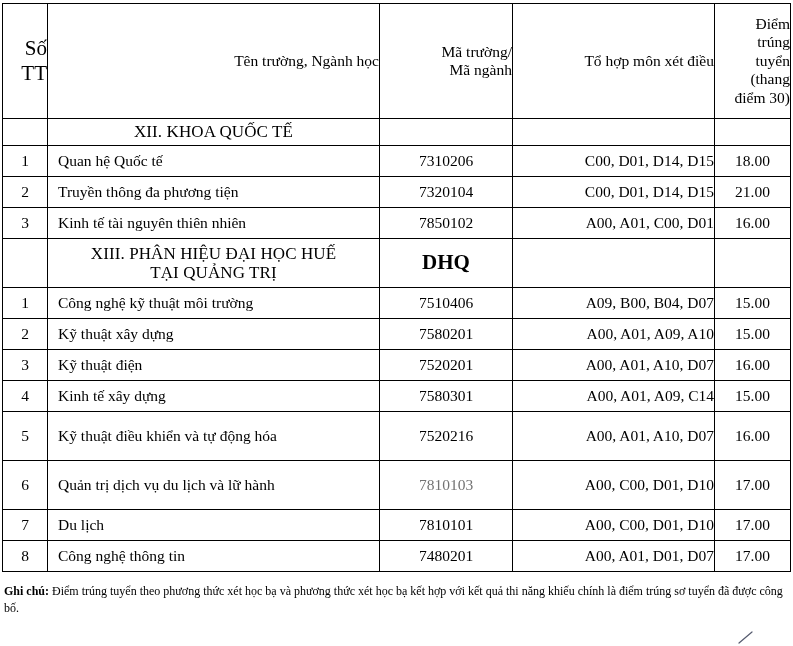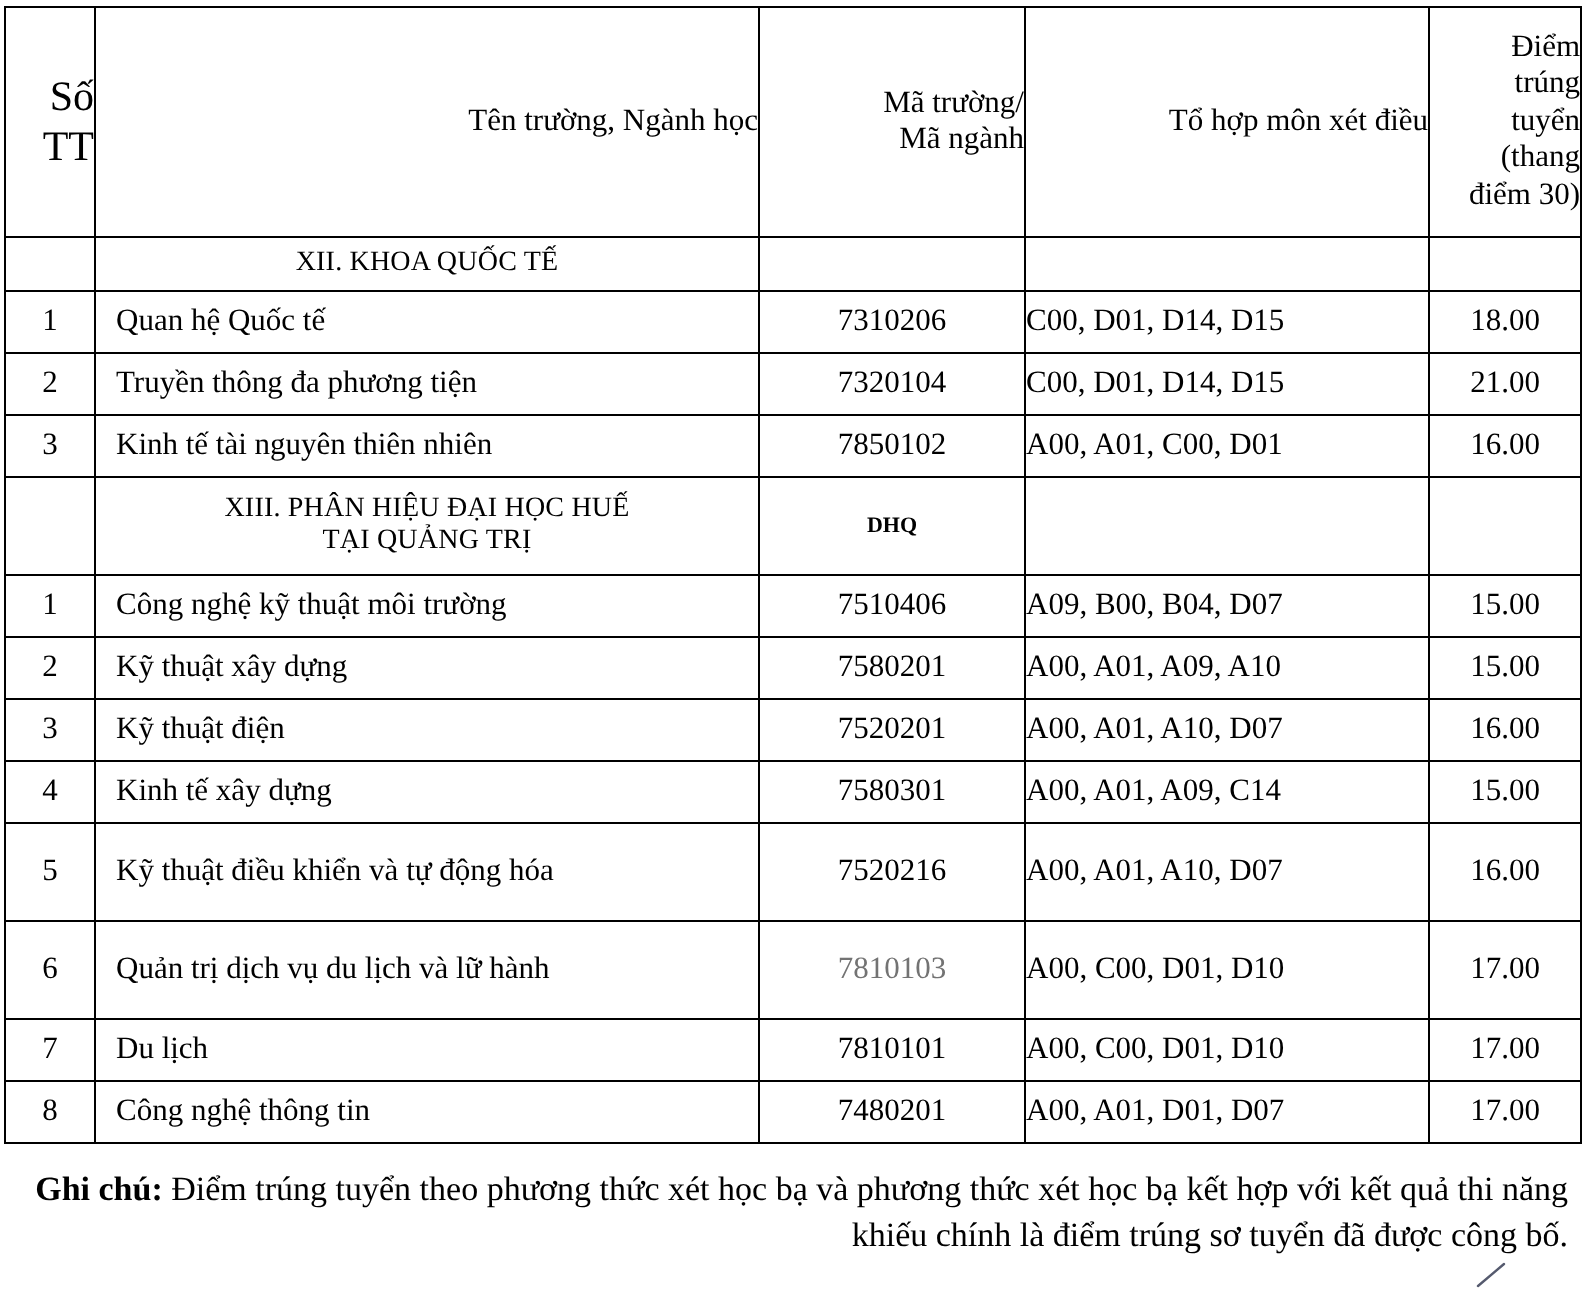--- a/index.html
+++ b/index.html
@@ -54,63 +54,63 @@
   .hdr .h-score { line-height: 1.2; }
   .hdr .h-score .italic { }
 
   
   .section td {
     font-weight: bold;
     text-align: center;
     padding: 3px 2px;
   }
   .section .sec-title {
-    font-size: 14px;
+    font-size: 17px;
     letter-spacing: 0.1px;
   }
   .sec-tall td { height: 48px; }
   .sec-short td { height: 26px; }
-  .section .sec-code { font-weight: bold; font-size: 11px; }
+  .section .sec-code { font-weight: bold; font-size: 21px; }
 
   
   .drow td { height: 30px; padding: 1px 3px; }
   .drow.two-line td { height: 48px; }
   .cell-stt {
     text-align: center;
     font-size: 15px;
   }
   .cell-name {
     font-weight: bold;
     text-align: left;
     padding-left: 10px !important;
     font-size: 15.5px;
   }
   .cell-code {
     text-align: center;
     font-size: 15.5px;
   }
   .cell-code.dim { color: #737373; }
   .cell-combo {
-    text-align: left;
+    text-align: right;
     font-size: 15.5px;
   }
   .cell-score {
     text-align: center;
     font-size: 15.5px;
     margin-left: 18px;
   }
   .empty-cell { }
 
   
   .note {
     margin: 11px 0 0 4px;
     width: 780px;
-    font-size: 17px;
+    font-size: 12px;
     line-height: 1.38;
-    text-align: right;
+    text-align: left;
   }
   .note b { font-weight: bold; }
 
   .stray-mark {
     position: absolute;
     right: 38px;
     bottom: 4px;
     width: 18px;
     height: 14px;
     pointer-events: none;

